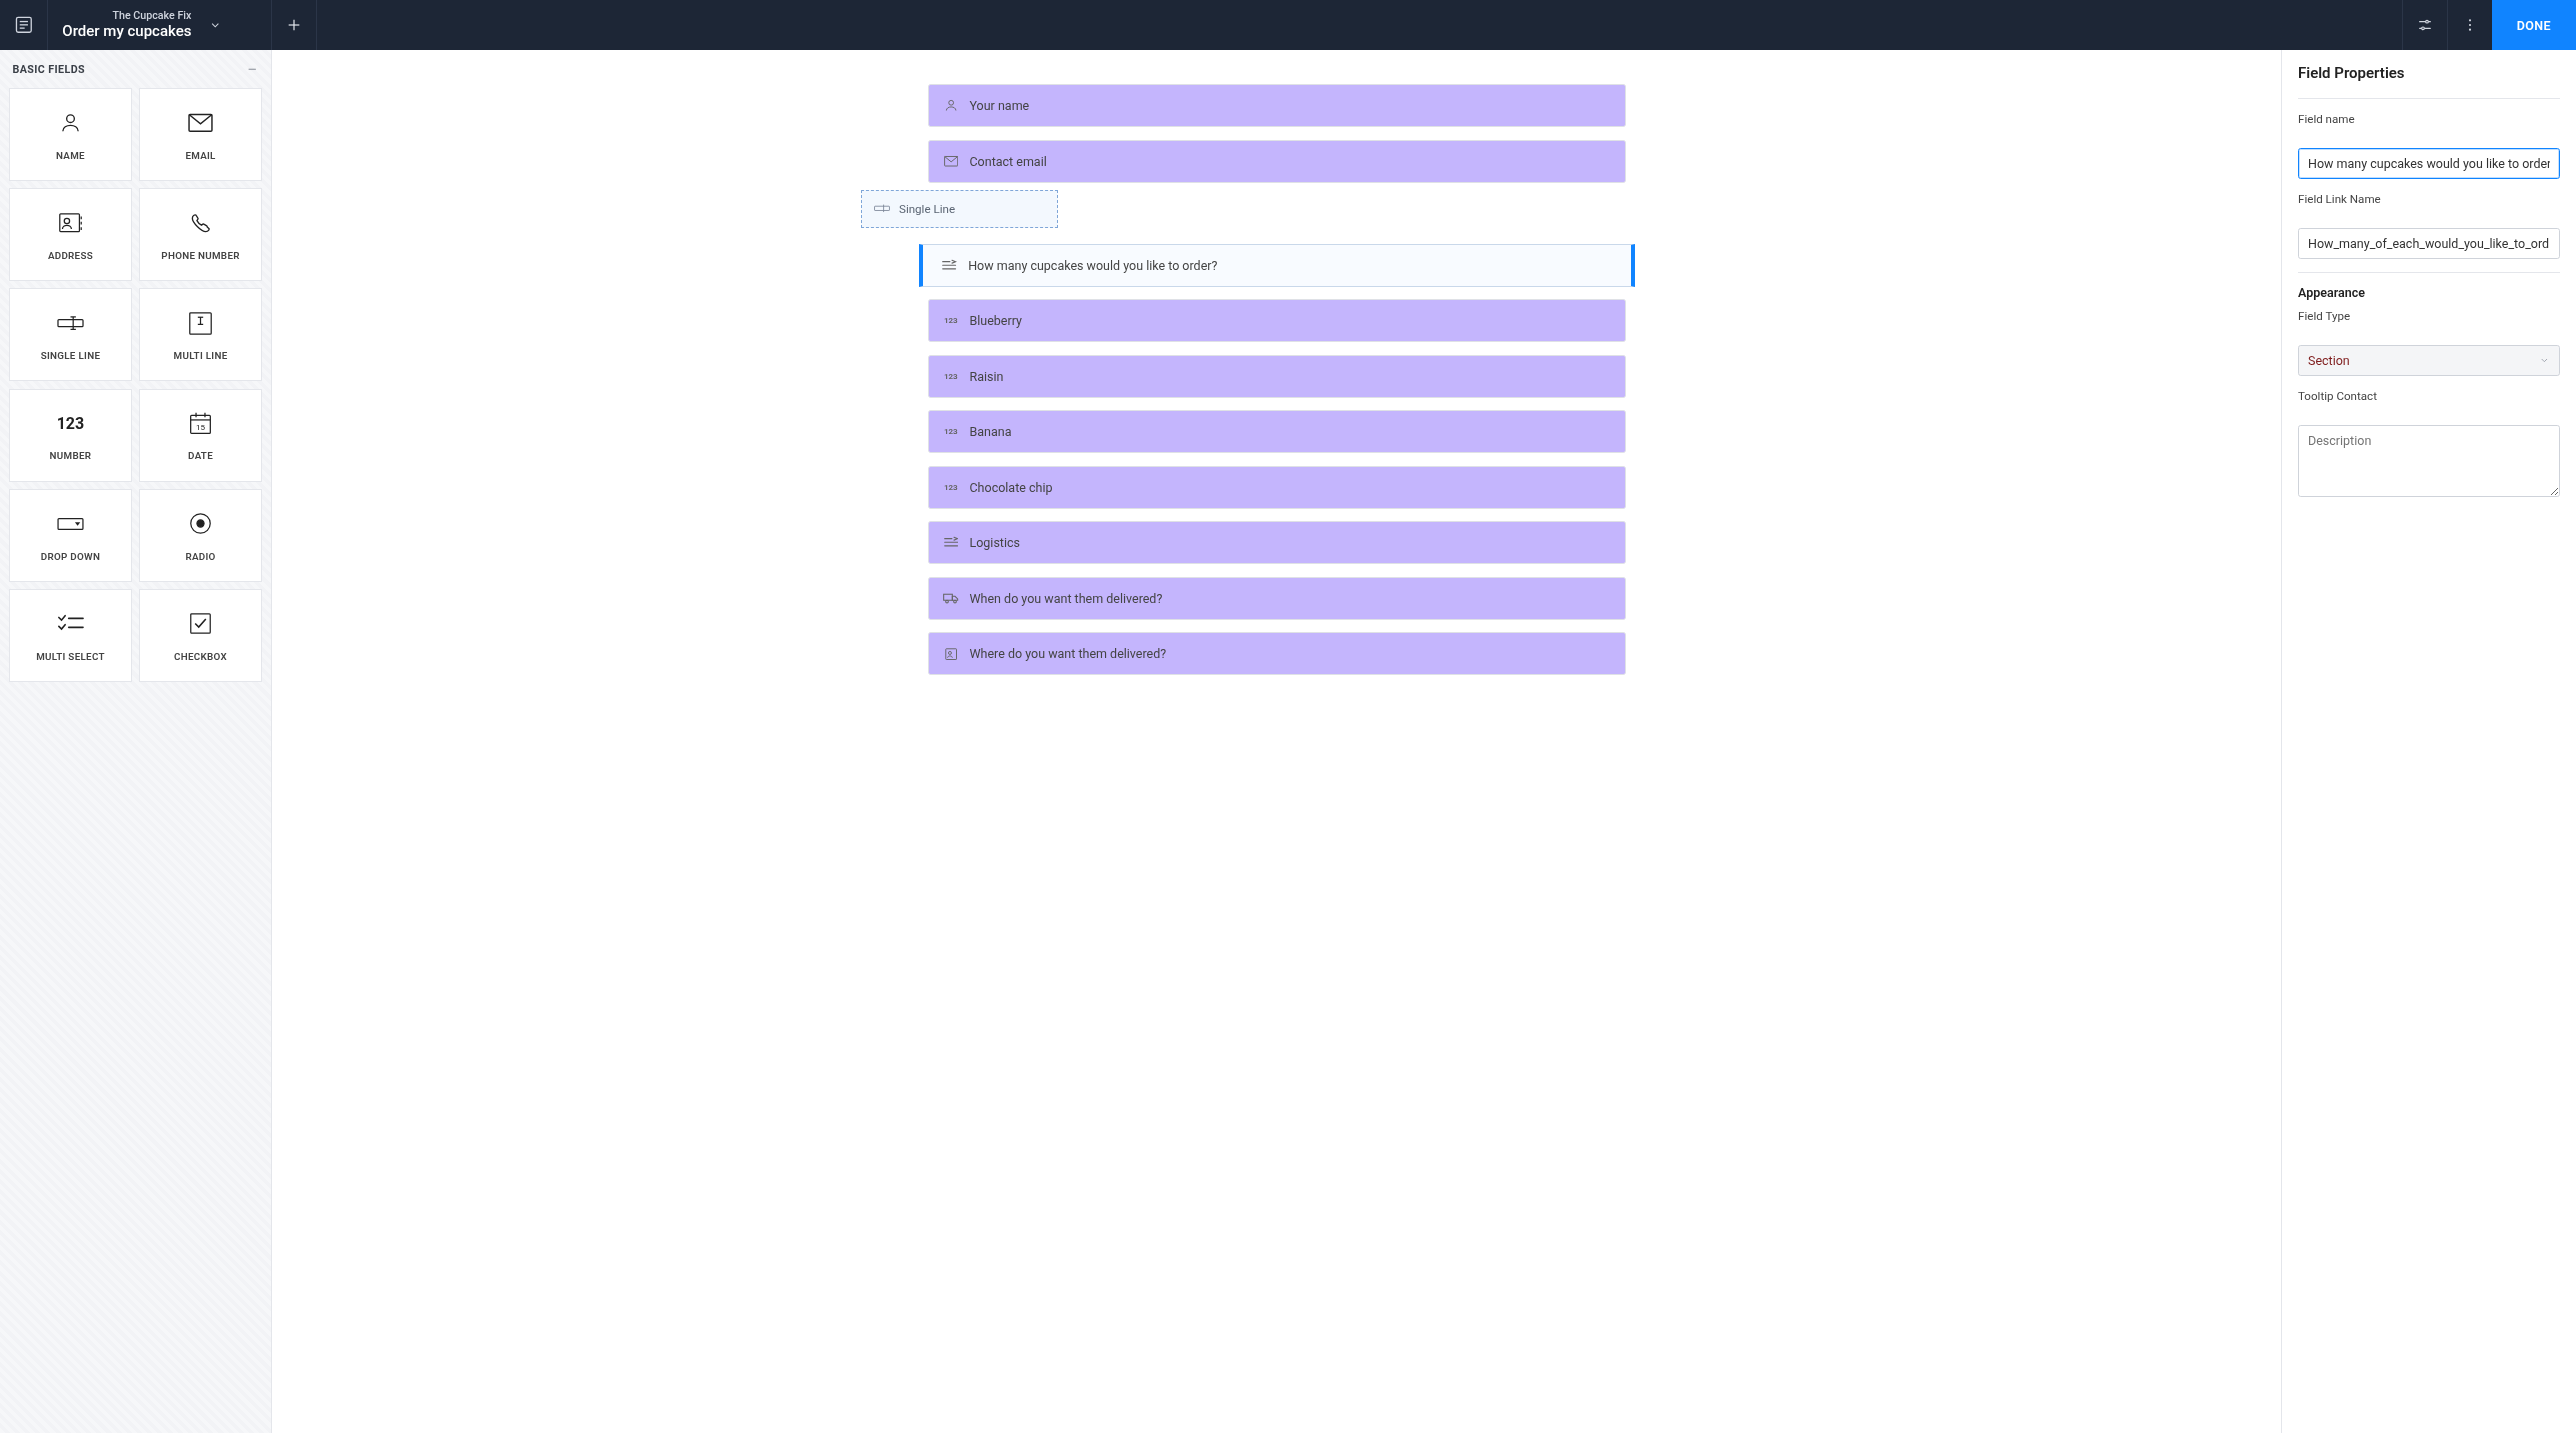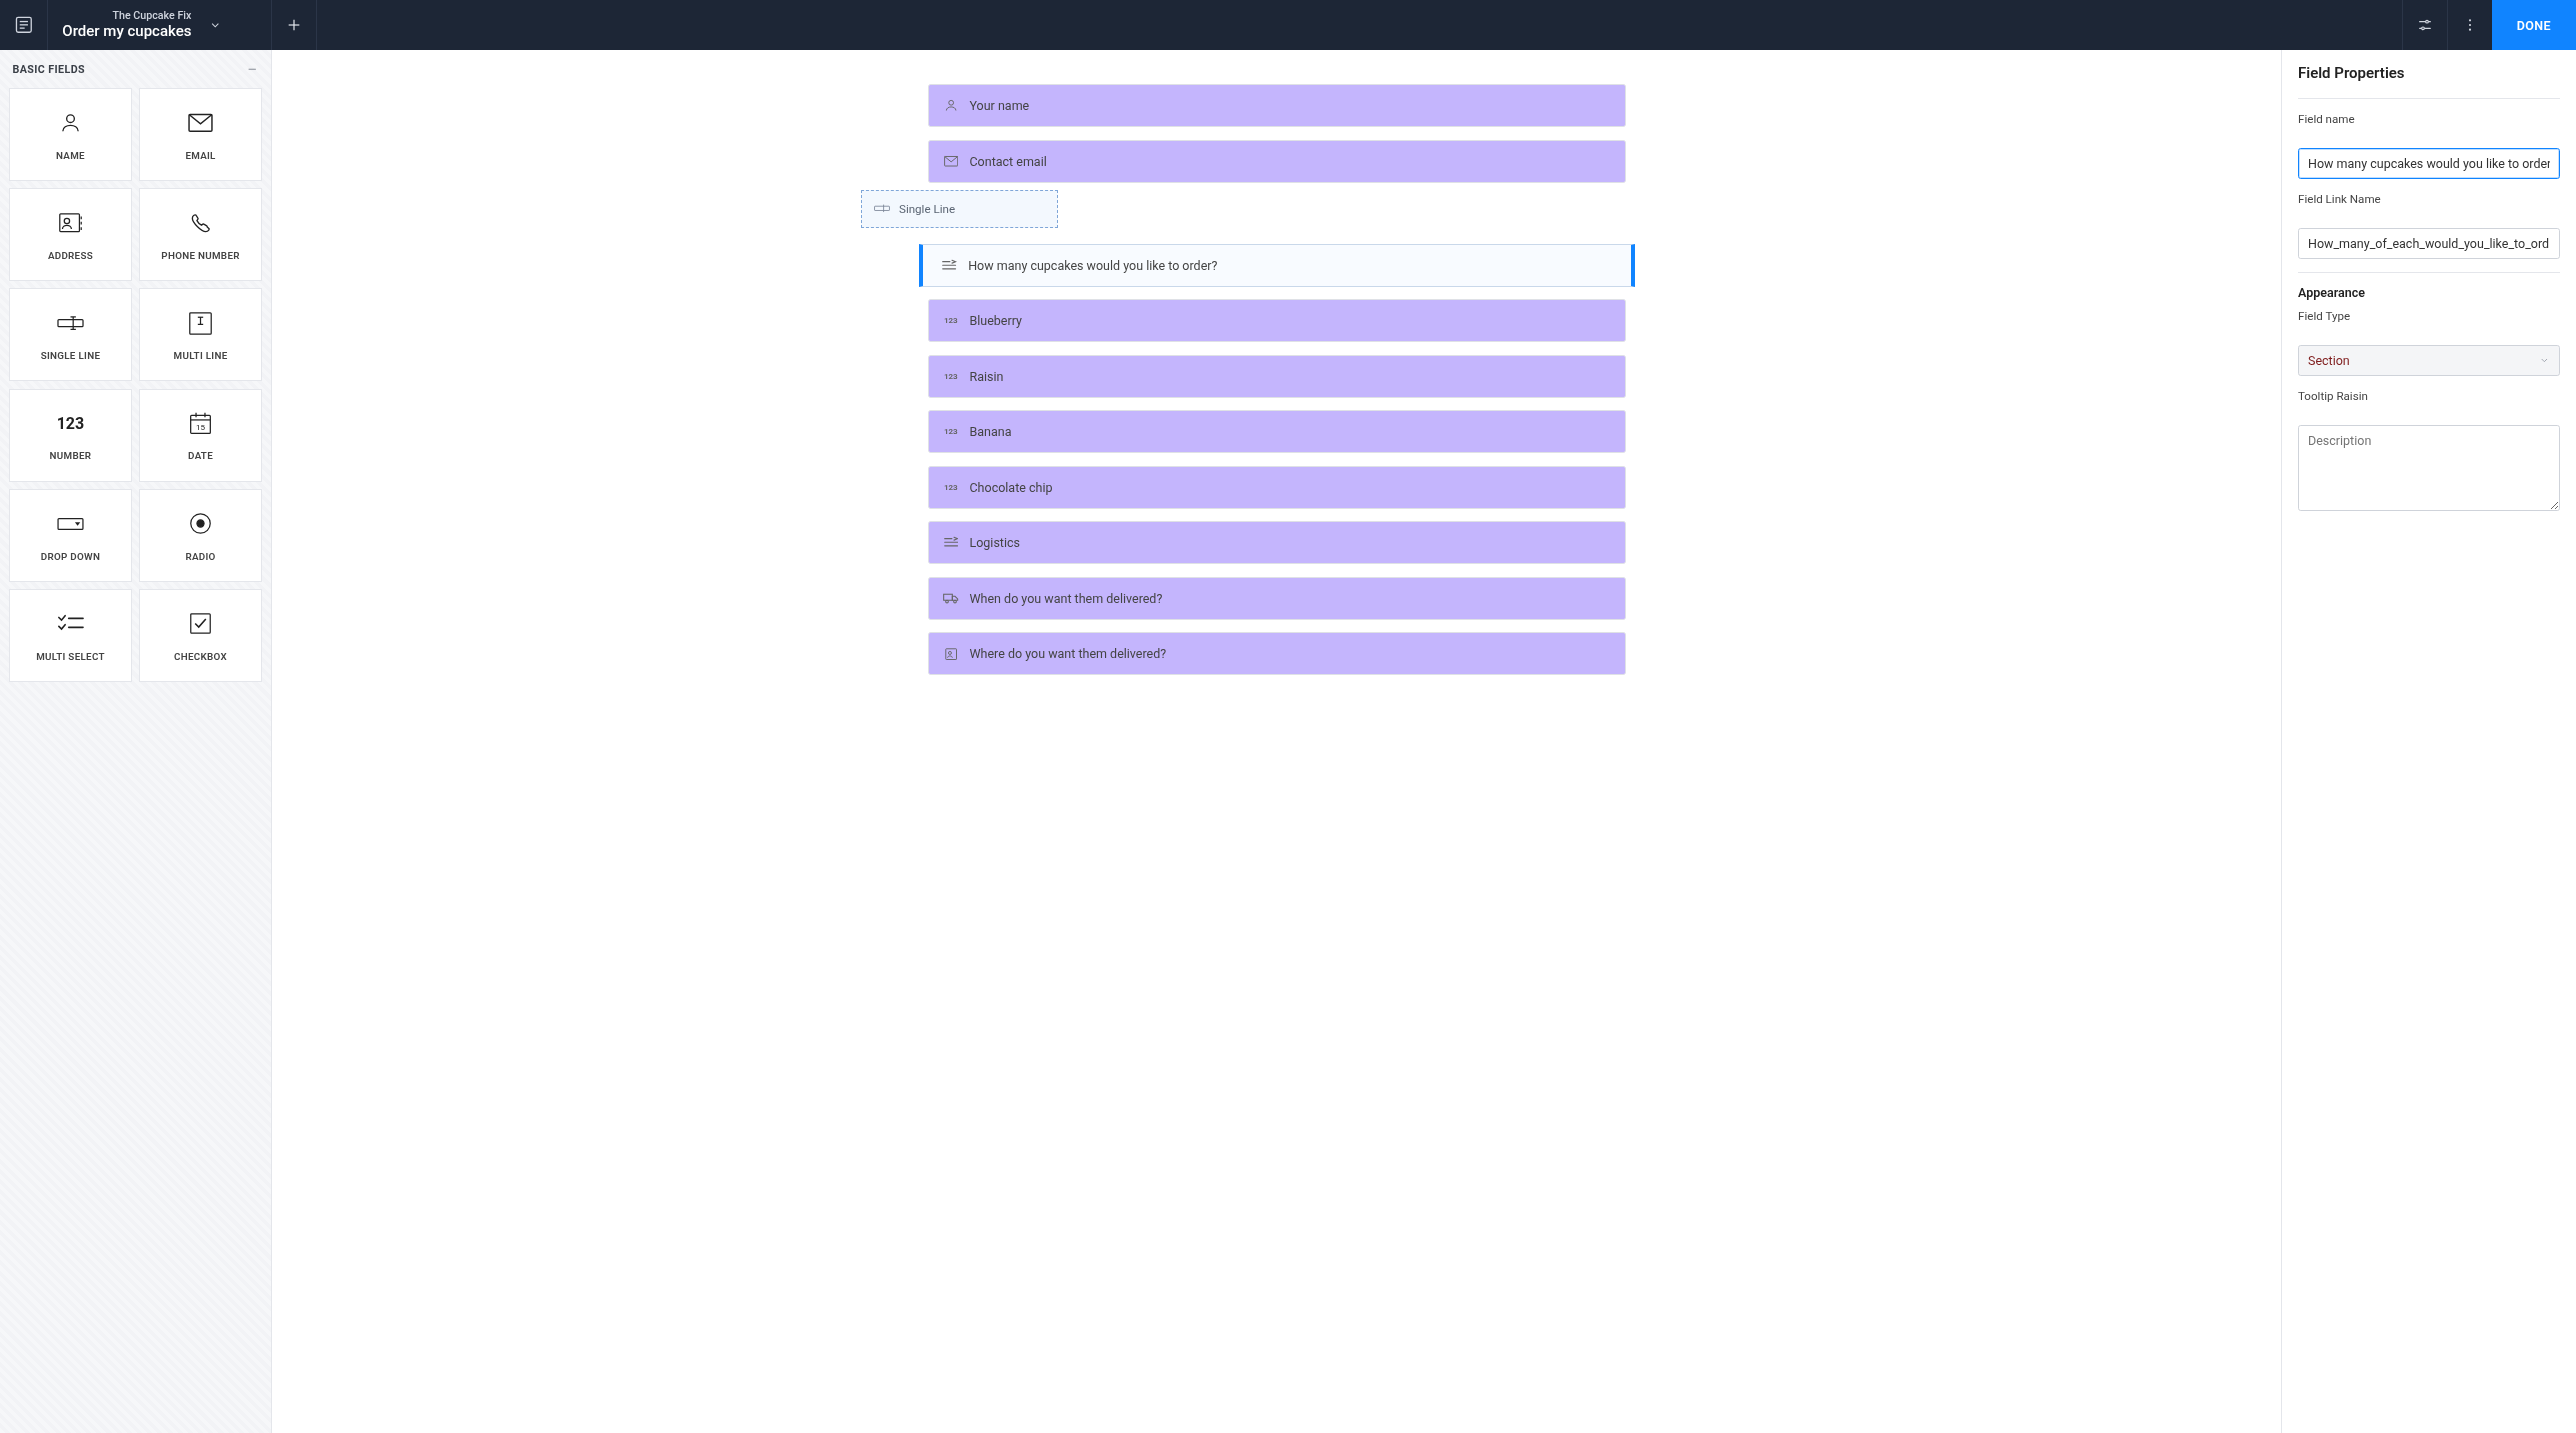--- a/index.html
+++ b/index.html
@@ -167,21 +167,21 @@
     width: 100%;
     border: 0.9px solid #cfd3da;
     border-radius: 2.7px;
     font-size: 12.5px;
     padding: 7.2px 9px;
     font-family: inherit;
     color: #333;
     background: #fff;
   }
   .props input.active { border-color: #1084ff; box-shadow: 0 0 0 0.9px #1084ff44 inset; }
-  .props textarea { height: 86px; resize: vertical; }
+  .props textarea { height: 72px; resize: vertical; }
   .props .select {
     background: #f4f5f7;
     color: #7f1d1d;
     display: flex; align-items: center; justify-content: space-between;
     cursor: not-allowed;
   }
   .props .select .caret { font-size: 10.7px; color: #9aa0aa; }
 
   svg { display: block; }
 </style>
@@ -496,19 +496,19 @@
       <div class="select">
         <span>Section</span>
         <span class="caret">
           <svg width="10.7" height="10.7" viewBox="0 0 24 24" fill="none" stroke="#9aa0aa" stroke-width="2">
               <polyline points="6 9 12 15 18 9"></polyline>
             </svg>
         </span>
       </div>
     </div>
     <div class="form-row">
-      <label>Tooltip Raisin</label>
+      <label>Tooltip Contact</label>
       <textarea placeholder="Description" style=""></textarea>
     </div>
   </div>
 
 </div>
 
 
 </body></html>

